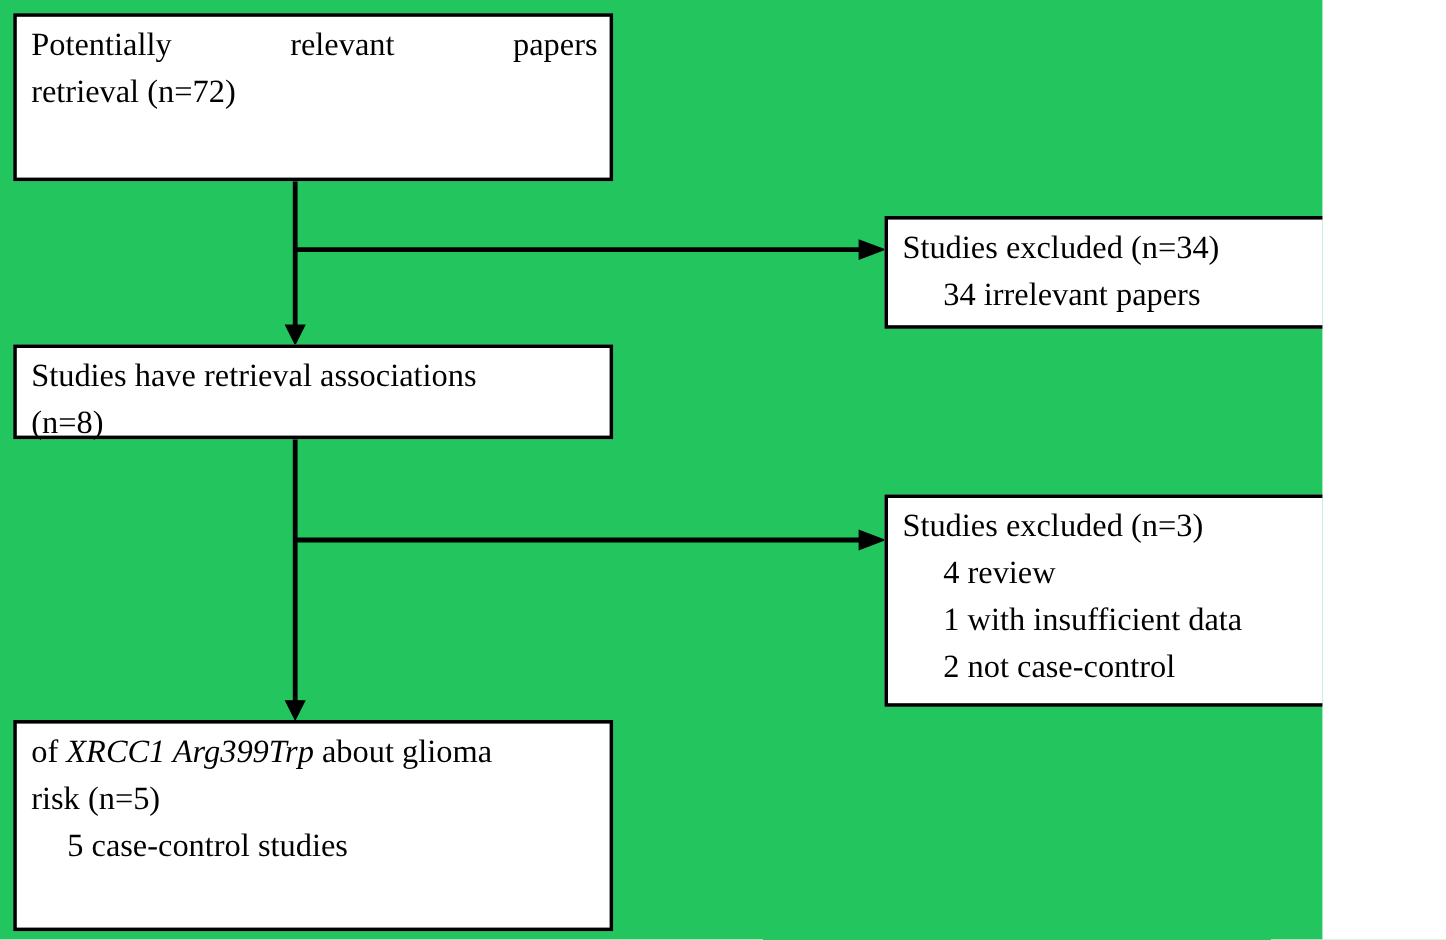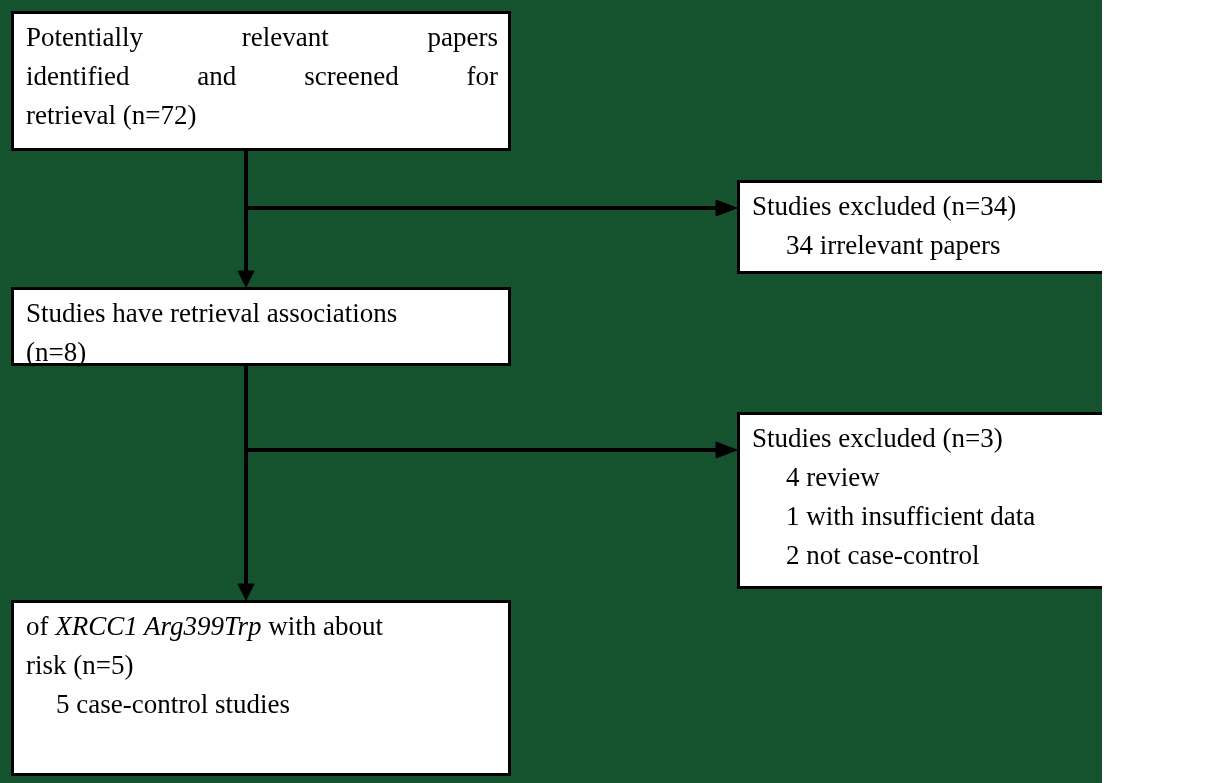--- a/index.html
+++ b/index.html
@@ -5,21 +5,21 @@
 <style>
   html, body {
     margin: 0;
     padding: 0;
     background: #ffffff;
   }
   #canvas {
     position: relative;
     width: 1102px;
     height: 783px;
-    background: #14532d;
+    background: #22c55e;
     font-family: "Liberation Serif", "DejaVu Serif", serif;
     color: #000000;
     overflow: hidden;
   }
   .node {
     position: absolute;
     box-sizing: border-box;
     border: 3px solid #000000;
     background: #ffffff;
     padding: 4px 10px 4px 12px;
@@ -85,21 +85,20 @@
     </g>
 
     <g>
       <line x1="246" y1="450" x2="716" y2="450"></line>
       <polygon points="716,442 716,458 737,450"></polygon>
     </g>
   </svg>
 
   <div class="node justify" id="box-identified">
     <div class="line j">Potentially relevant papers</div>
-    <div class="line j">identified and screened for</div>
     <div class="line">retrieval (n=72)</div>
   </div>
 
   <div class="node" id="box-excluded-1">
     <div class="line">Studies excluded (n=34)</div>
     <div class="line indent1">34 irrelevant papers</div>
   </div>
 
   <div class="node" id="box-possible">
     <div class="line">Studies have retrieval associations</div>
@@ -107,18 +106,18 @@
   </div>
 
   <div class="node" id="box-excluded-2">
     <div class="line">Studies excluded (n=3)</div>
     <div class="line indent1">4 review</div>
     <div class="line indent1">1 with insufficient data</div>
     <div class="line indent1">2 not case-control</div>
   </div>
 
   <div class="node" id="box-publications">
-    <div class="line"><span>of </span><em class="gene">XRCC1 Arg399Trp</em><span> with about</span></div>
+    <div class="line"><span>of </span><em class="gene">XRCC1 Arg399Trp</em><span> about glioma</span></div>
     <div class="line">risk (n=5)</div>
     <div class="line indent2">5 case-control studies</div>
   </div>
 
 </div>
 
 </body></html>

